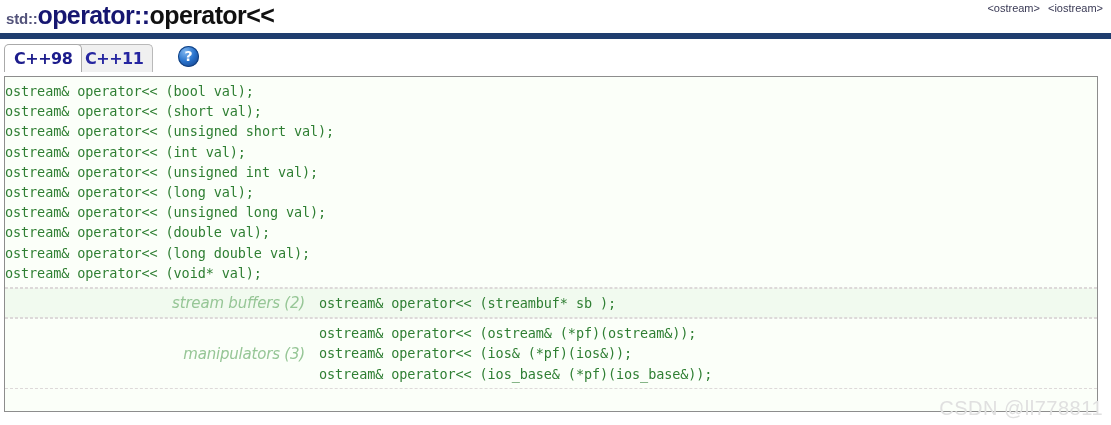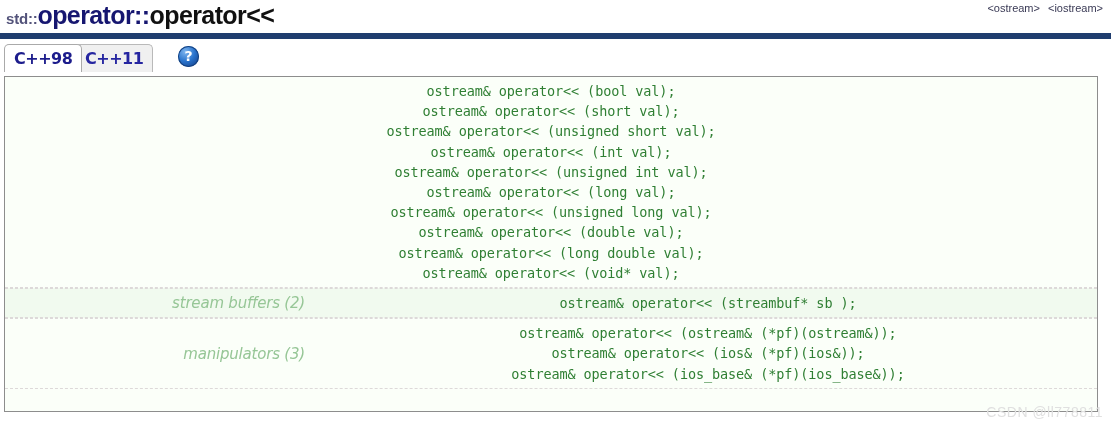--- a/index.html
+++ b/index.html
@@ -175,30 +175,29 @@
     flex: 1 1 auto;
     padding: 4px 0 4px 0;
   }
   .sig {
     font-family: "DejaVu Sans Mono", monospace;
     font-size: 13.5px;
     line-height: 20.2px;
     color: #2f7f33;
     white-space: pre;
     letter-spacing: -0.1px;
-    text-align: center;
   }
 
   
   .watermark {
     position: absolute;
     right: 8px;
     bottom: 5px;
     font-family: "Liberation Sans", sans-serif;
-    font-size: 14px;
+    font-size: 20px;
     color: #e0e0e0;
     letter-spacing: 0.5px;
     white-space: nowrap;
     pointer-events: none;
   }
 </style>
 </head>
 <body>
 
 <div class="page-header">

